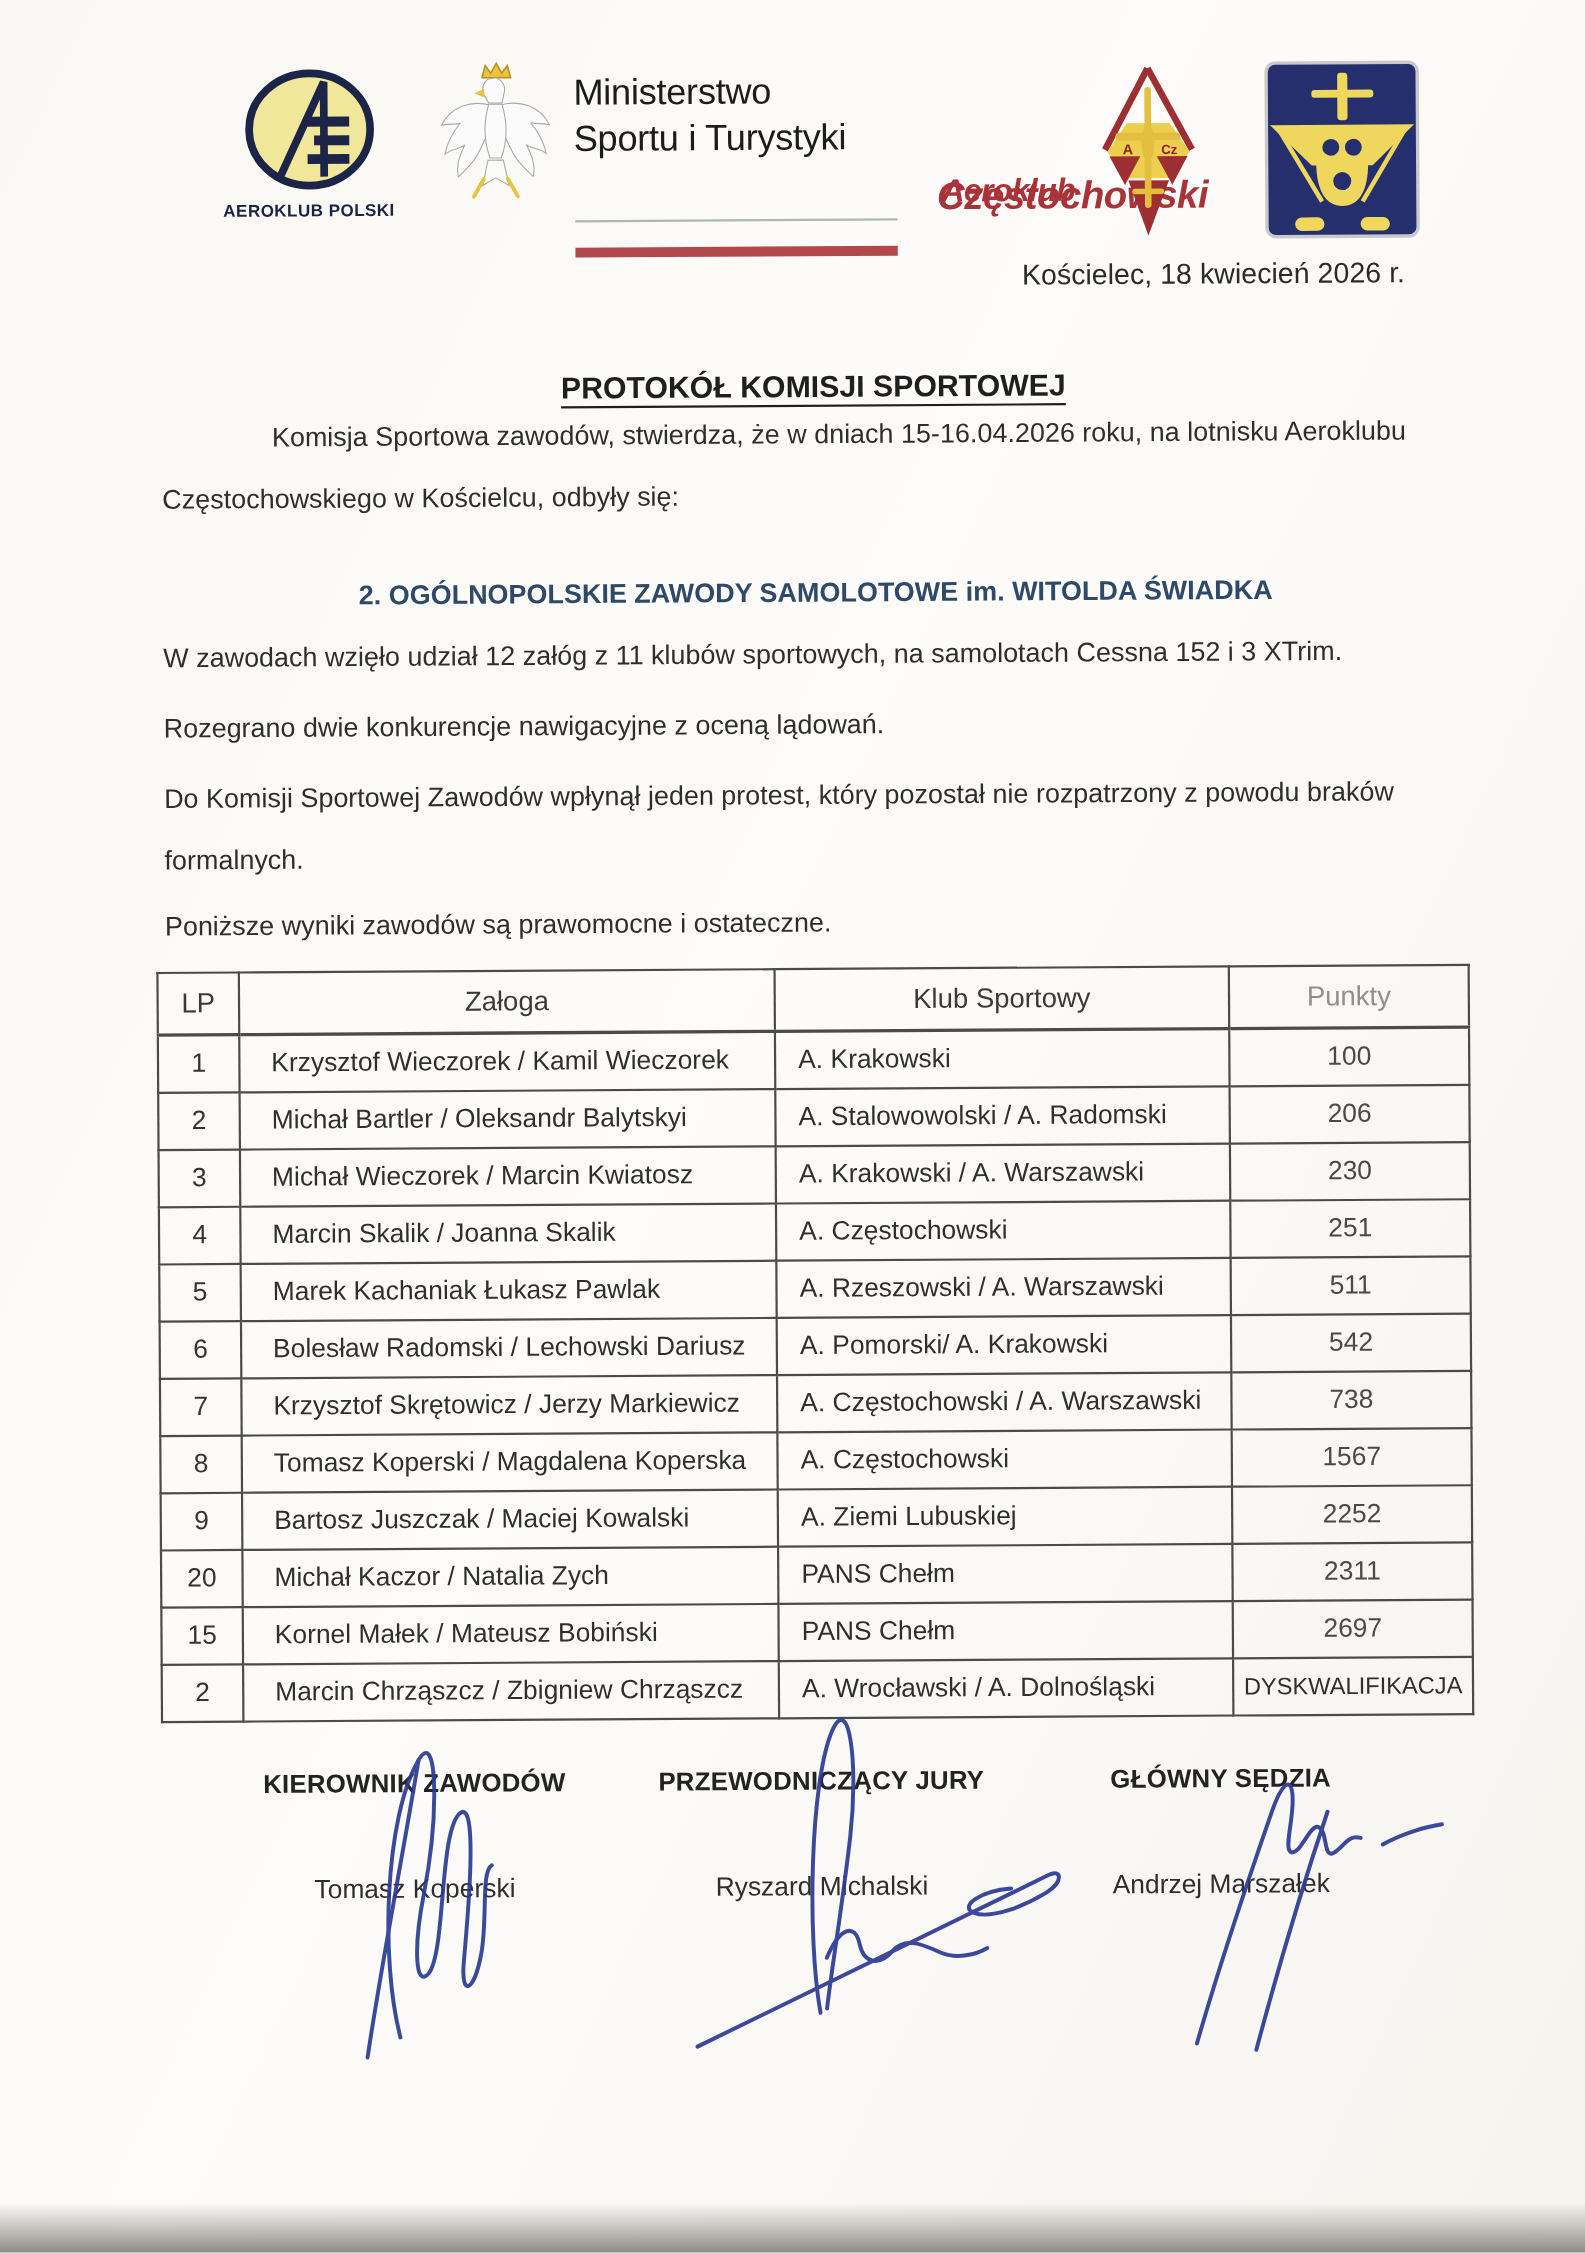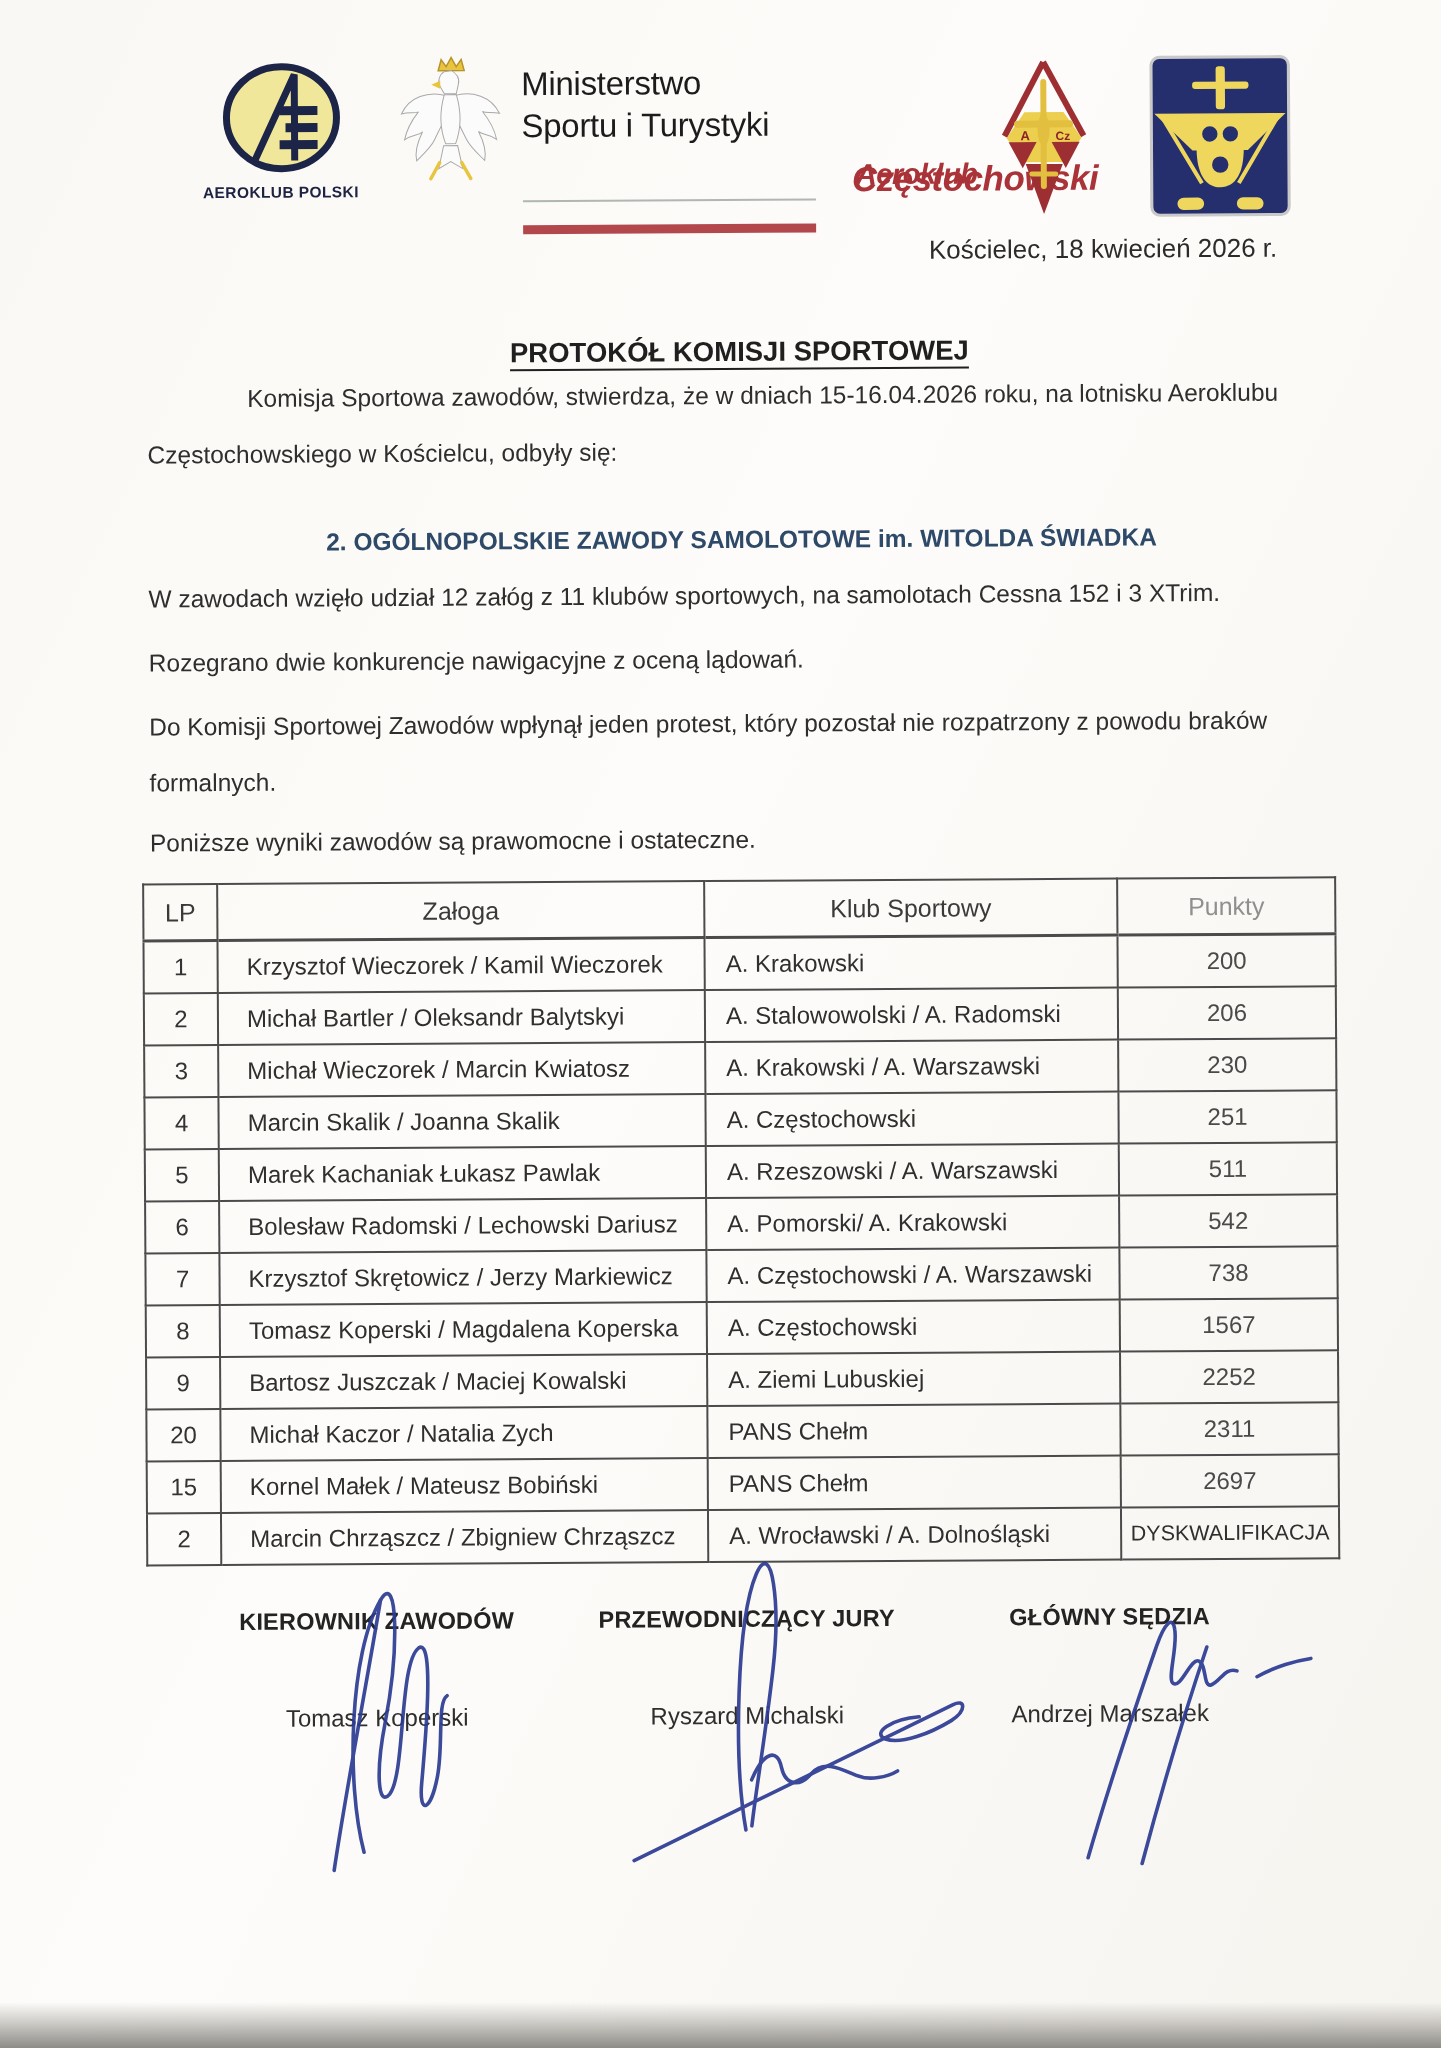--- a/index.html
+++ b/index.html
@@ -144,21 +144,21 @@
           <tr>
         <th>LP</th>
         <th>Załoga</th>
         <th>Klub Sportowy</th>
         <th class="pts">Punkty</th>
       </tr>
       <tr>
         <td class="lp">1</td>
         <td class="zal">Krzysztof Wieczorek / Kamil Wieczorek</td>
         <td class="klb">A. Krakowski</td>
-        <td class="pts">200</td>
+        <td class="pts">100</td>
       </tr>
       <tr>
         <td class="lp">2</td>
         <td class="zal">Michał Bartler / Oleksandr Balytskyi</td>
         <td class="klb">A. Stalowowolski / A. Radomski</td>
         <td class="pts">206</td>
       </tr>
       <tr>
         <td class="lp">3</td>
         <td class="zal">Michał Wieczorek / Marcin Kwiatosz</td>

